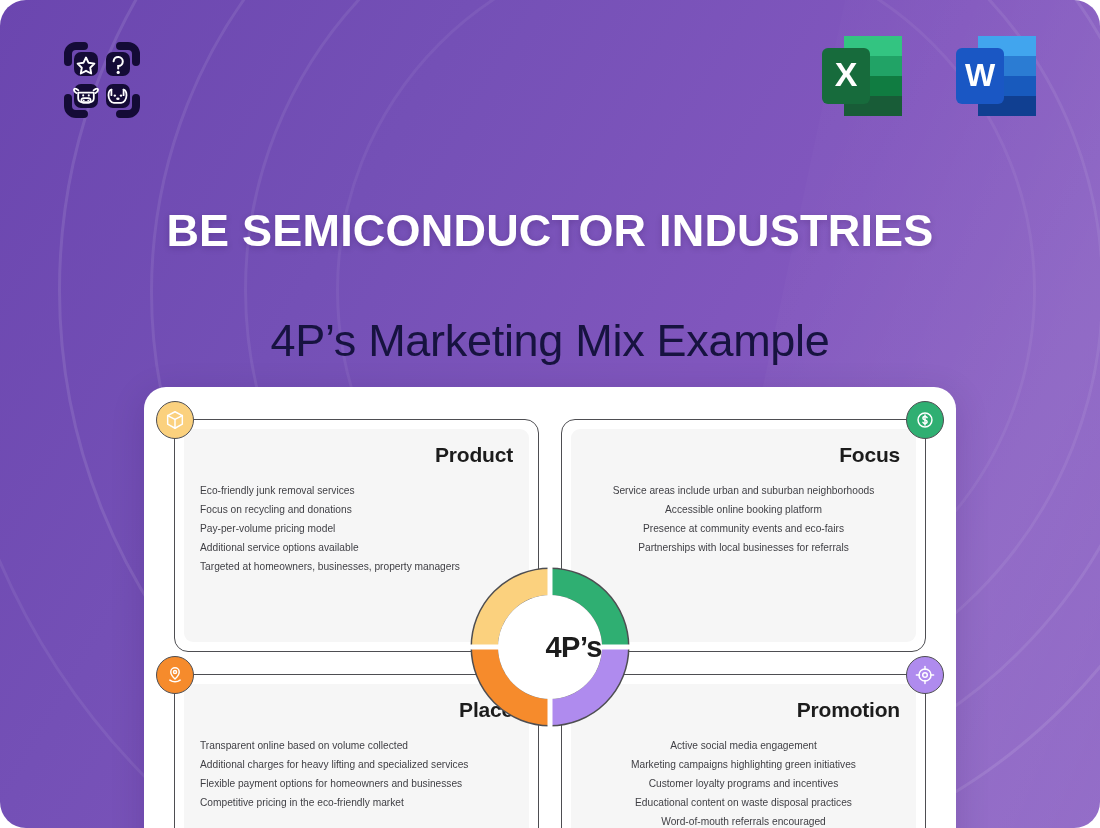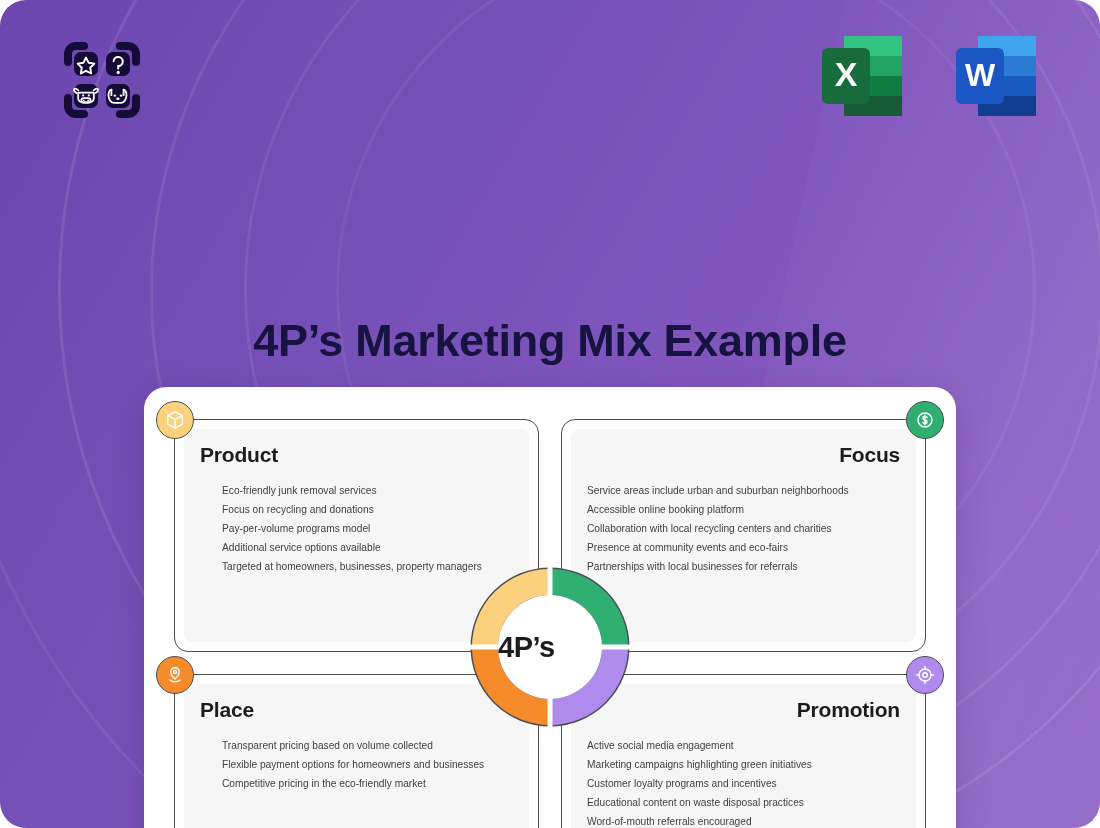--- a/index.html
+++ b/index.html
@@ -72,21 +72,21 @@
     text-shadow: 0 2px 6px rgba(40,10,70,0.22);
   }
 
   .deck-title {
     position: absolute;
     left: 0; right: 0;
     top: 315px;
     text-align: center;
     color: #171340;
     font-size: 45px;
-    font-weight: 700;
+    font-weight: 400;
     letter-spacing: -0.3px;
   }
 
   
   .card {
     position: absolute;
     left: 144px;
     top: 387px;
     width: 812px;
     height: 520px;
@@ -116,32 +116,32 @@
   }
   .quad-inner {
     width: 100%; height: 100%;
     background: #f6f6f6;
     border-radius: 9px;
     padding: 14px 16px 12px 16px;
     display: flex;
     flex-direction: column;
   }
   .quad.right .quad-inner { align-items: flex-end; text-align: right; }
-  .quad.left  .quad-inner { align-items: flex-start; text-align: left; }
+  .quad.left  .quad-inner { align-items: flex-end; text-align: left; }
 
   .quad-title {
     font-size: 21px;
     font-weight: 700;
     color: #1c1c1c;
     margin-bottom: 14px;
     letter-spacing: -0.2px;
   }
 
   .quad-list { display: flex; flex-direction: column; gap: 0px; width: 100%; margin-left: 22px; }
-  .quad.right .quad-list { align-items: flex-start; }
+  .quad.right .quad-list { align-items: center; }
 
   .quad-item {
     font-size: 10.2px;
     line-height: 19px;
     color: #3f3f44;
     white-space: nowrap;
   }
 
   
   .badge {
@@ -169,21 +169,21 @@
     width: 176px; height: 176px;
     z-index: 9;
   }
   .donut-hole {
     position: absolute;
     left: 50%; top: 50%;
     transform: translate(-50%,-50%);
     width: 104px; height: 104px;
     border-radius: 50%;
     background: #ffffff;
-    display: flex; align-items: center; justify-content: flex-start;
+    display: flex; align-items: center; justify-content: flex-end;
     z-index: 3;
   }
   .donut-label {
     font-size: 29px;
     font-weight: 700;
     color: #1c1c1c;
     letter-spacing: -0.5px;
   }
 </style>
 </head>
@@ -259,77 +259,78 @@
         <rect x="30" y="28" width="58" height="20" fill="#2B7CD3"></rect>
         <rect x="30" y="48" width="58" height="20" fill="#185ABD"></rect>
         <rect x="30" y="68" width="58" height="20" fill="#103F91"></rect>
         <rect x="8" y="20" width="48" height="56" rx="6" fill="#1A57C4"></rect>
         <text x="32" y="58" font-family="'Liberation Sans', sans-serif" font-size="32" font-weight="700" fill="#ffffff" text-anchor="middle">W</text>
       </svg>
     </div>
 
   </div>
 
+  <div class="company-title">BE SEMICONDUCTOR INDUSTRIES</div>
   <div class="deck-title">4P’s Marketing Mix Example</div>
 
   <div class="card">
     <div class="grid">
 
       <div class="quad left">
         <div class="badge tl product">
           <svg viewBox="0 0 24 24" width="22" height="22" fill="none" stroke="#ffffff" stroke-width="1.6" stroke-linecap="round" stroke-linejoin="round">
             <path d="M12 3 L20 7.2 L12 11.4 L4 7.2 Z"></path>
             <path d="M4 7.2 V16.6 L12 21 V11.4"></path>
             <path d="M20 7.2 V16.6 L12 21"></path>
           </svg>
         </div>
         <div class="quad-inner">
           <div class="quad-title">Product</div>
           <div class="quad-list">
             <div class="quad-item">Eco-friendly junk removal services</div>
             <div class="quad-item">Focus on recycling and donations</div>
-            <div class="quad-item">Pay-per-volume programs model</div>
+            <div class="quad-item">Pay-per-volume pricing model</div>
             <div class="quad-item">Additional service options available</div>
             <div class="quad-item">Targeted at homeowners, businesses, property managers</div>
           </div>
         </div>
       </div>
 
       <div class="quad right">
         <div class="badge tr price">
           <svg viewBox="0 0 24 24" width="22" height="22" fill="none" stroke="#ffffff" stroke-width="1.6" stroke-linecap="round" stroke-linejoin="round">
             <circle cx="12" cy="12" r="7.6"></circle>
             <path d="M14.3 9.4 a2.3 2.3 0 0 0 -2.3 -1.3 c-1.3 0 -2.3 .8 -2.3 1.9 0 2.5 4.6 1.3 4.6 3.9 0 1.1 -1 1.9 -2.3 1.9 a2.3 2.3 0 0 1 -2.3 -1.3"></path>
             <path d="M12 6.5 V17.5"></path>
           </svg>
         </div>
         <div class="quad-inner">
           <div class="quad-title">Focus</div>
           <div class="quad-list">
             <div class="quad-item">Service areas include urban and suburban neighborhoods</div>
             <div class="quad-item">Accessible online booking platform</div>
-            <div class="quad-item">Collaboration with local recycling centers and charities</div>
             <div class="quad-item">Presence at community events and eco-fairs</div>
             <div class="quad-item">Partnerships with local businesses for referrals</div>
           </div>
         </div>
       </div>
 
       <div class="quad left">
         <div class="badge tl place">
           <svg viewBox="0 0 24 24" width="22" height="22" fill="none" stroke="#ffffff" stroke-width="1.6" stroke-linecap="round" stroke-linejoin="round">
             <path d="M12 4.2 a4.6 4.6 0 0 1 4.6 4.6 c0 3.4 -4.6 7.6 -4.6 7.6 S7.4 12.2 7.4 8.8 A4.6 4.6 0 0 1 12 4.2 Z"></path>
             <circle cx="12" cy="8.8" r="1.7"></circle>
             <path d="M6.4 17.6 c1.6 1.2 3.5 1.8 5.6 1.8 s4 -.6 5.6 -1.8"></path>
           </svg>
         </div>
         <div class="quad-inner">
           <div class="quad-title">Place</div>
           <div class="quad-list">
-            <div class="quad-item">Transparent pricing based on volume collected</div>
+            <div class="quad-item">Transparent online based on volume collected</div>
+            <div class="quad-item">Additional charges for heavy lifting and specialized services</div>
             <div class="quad-item">Flexible payment options for homeowners and businesses</div>
             <div class="quad-item">Competitive pricing in the eco-friendly market</div>
           </div>
         </div>
       </div>
 
       <div class="quad right">
         <div class="badge tr promotion">
           <svg viewBox="0 0 24 24" width="22" height="22" fill="none" stroke="#ffffff" stroke-width="1.6" stroke-linecap="round" stroke-linejoin="round">
             <circle cx="12" cy="12" r="6.6"></circle>

